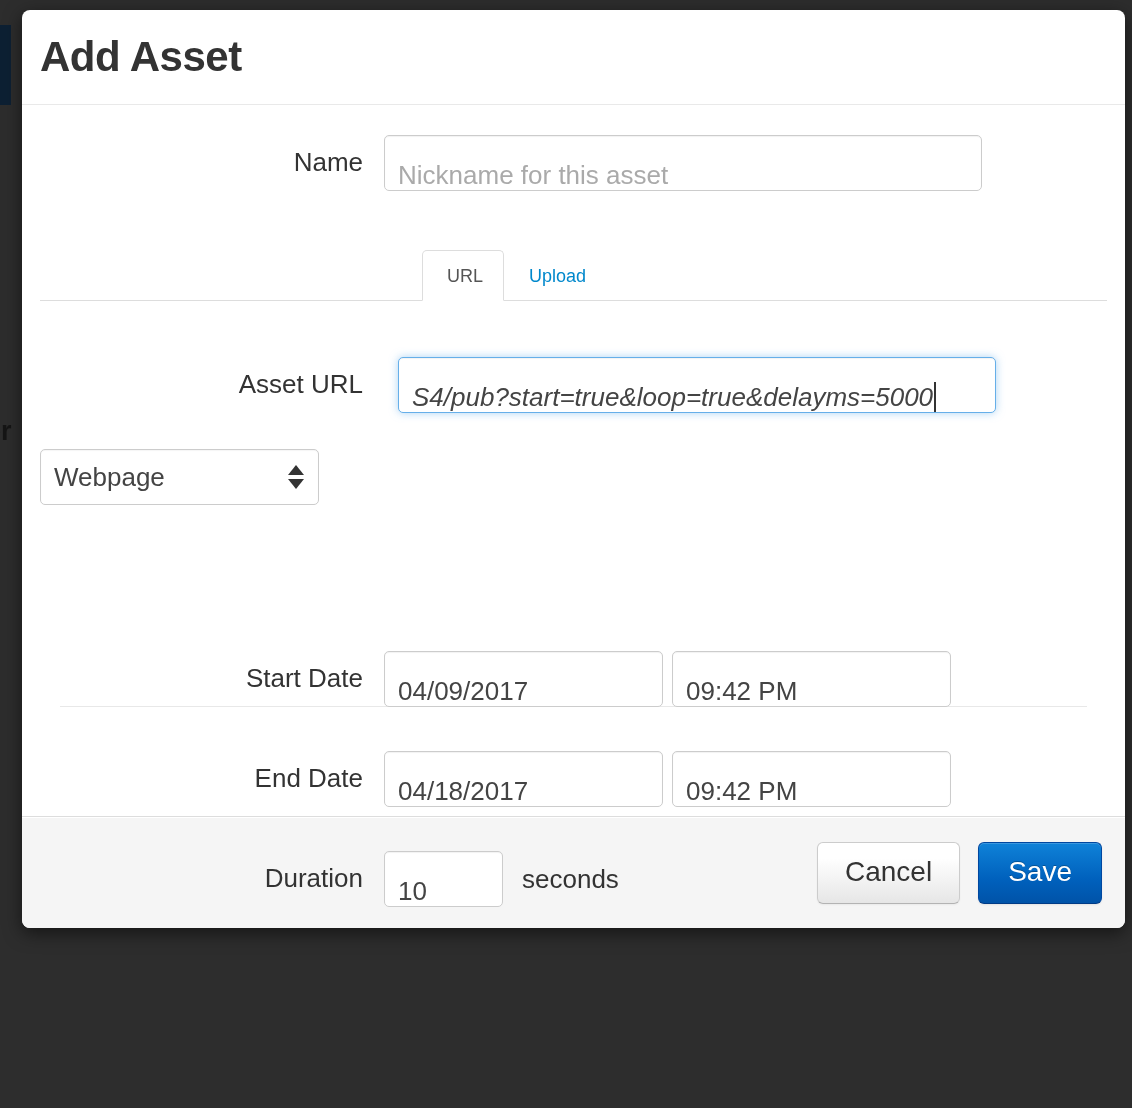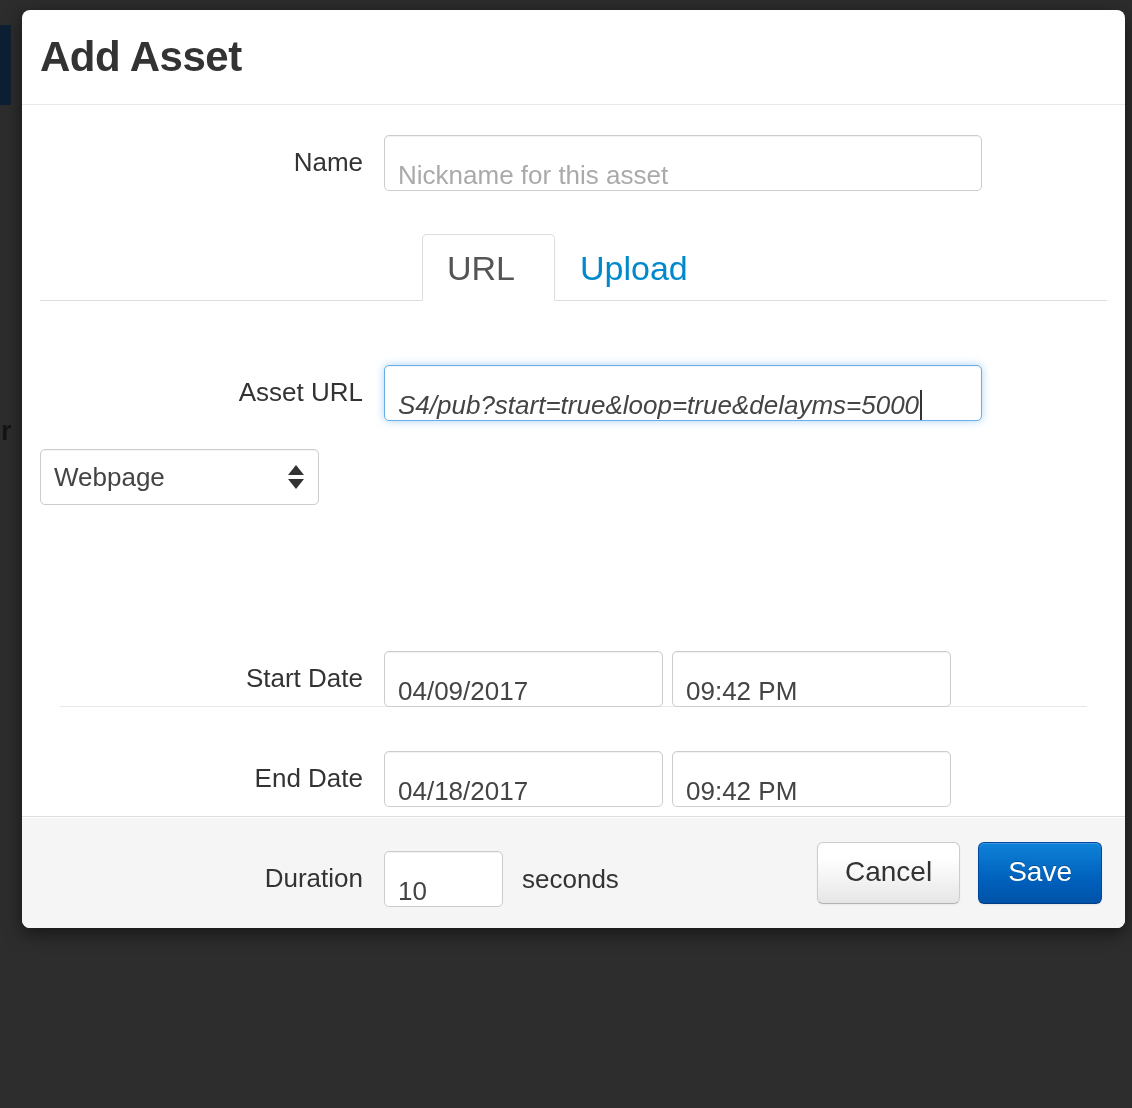--- a/index.html
+++ b/index.html
@@ -110,23 +110,23 @@
   #tabs {
     position: relative;
     width: 100%;
     height: 74px;
     border-bottom: 1px solid #dddddd;
     display: flex;
     align-items: flex-end;
     padding-left: 382px;
   }
   .tab {
-    font-size: 34px;
+    font-size: 18px;
     line-height: 1;
-    padding: 16px 39px 15px 24px;
+    padding: 16px 20px 15px 24px;
     border: 1px solid transparent;
     border-radius: 5px 5px 0 0;
     margin-bottom: -1px;
     cursor: pointer;
     white-space: nowrap;
   }
   .tab.active {
     color: #555555;
     background: #ffffff;
     border-color: #dddddd #dddddd #ffffff;
@@ -272,21 +272,21 @@
       </div>
     </div>
 
     <div class="form-row" id="tabs-row" style="top:122px;">
       <div id="tabs">
         <div class="tab active">URL</div>
         <div class="tab inactive">Upload</div>
       </div>
     </div>
 
-    <div class="form-row" style="top:260px;">
+    <div class="form-row" style="top:252px;gap:14px;">
       <div class="form-label">Asset URL</div>
       <div class="field-area">
         <div class="txt-input" id="url-input"><span>S4/pub?start=true&amp;loop=true&amp;delayms=5000</span><span id="url-caret"></span></div>
       </div>
     </div>
 
     <div class="form-row" style="top:344px;">
       <div class="field-area">
         <div id="asset-type-select">
           <span>Webpage</span>

